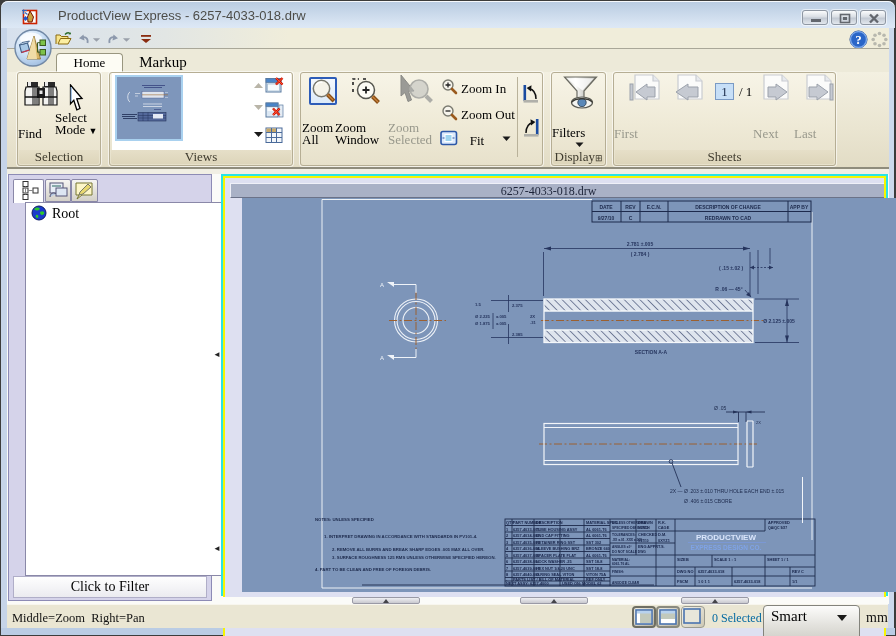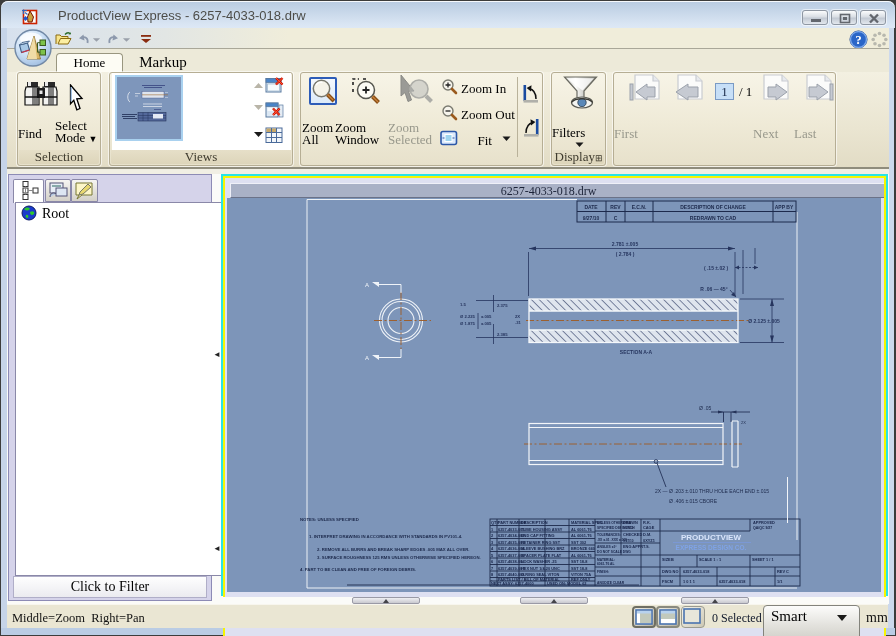--- a/index.html
+++ b/index.html
@@ -26,38 +26,38 @@
   background:linear-gradient(#f7f4e7, #efead7 55%, #e7e1cb); box-shadow:0 0 0 1px rgba(255,255,255,0.6); }
 .glabel { position:absolute; left:1px; right:1px; bottom:1px; height:14px; text-align:center; font-size:13px; color:#3f3b2e;
   background:linear-gradient(#e6dfc8, #ddd5ba); border-radius:0 0 2px 2px; line-height:14px;margin-top:34px; }
 .btnlabel { position:absolute; text-align:left; font-size:13px; color:#000; line-height:12px; }
 .gray { color:#98988c; }
 #mainarea { position:absolute; left:7px; top:169px; width:882px; height:435px; background:#fbfbf8; }
 #panel { position:absolute; left:1px; top:5px; width:204px; height:427px; background:#d5d3ea; border:1px solid #8d8bb5; }
 .ptab { position:absolute; top:0; height:23px; border:1px solid #8a88a8; border-radius:2px 2px 0 0;
   background:linear-gradient(#f6f5f2, #d3d0c8); }
 .ptab.active { background:#fff; border-bottom:none; height:24px; }
-#panel-content { position:absolute; left:6px; top:27px; width:214px; height:374px; background:#fff; border:1px solid #8a88a8; }
+#panel-content { position:absolute; left:16px; top:27px; width:214px; height:374px; background:#fff; border:1px solid #8a88a8; }
 #panel-filter { position:absolute; left:4px; top:401px; width:194px; height:22px; background:linear-gradient(#fefefe,#ebebf0);
   border:1px solid #b0aec8; text-align:center; font-size:14px; line-height:20px; }
 #view { position:absolute; left:214px; top:5px; width:667px; height:422px; border:2px solid #29e4e6; }
 #view-inner { position:absolute; left:0; top:0; width:663px; height:522px; border:2px solid #f6f500; background:#dee0f1; }
 #view-header { position:absolute; left:5px; top:5px; width:654px; height:15px; background:#a9b1c6; padding-right:18px;
   border-top:1px solid #eff0f8; border-left:1px solid #eff0f8; border-bottom:1px solid #6b7288;
   text-align:center; font-size:12px; color:#1c2338; line-height:14px; }
-#canvas { position:absolute; left:2px; top:20px; width:654px; height:394px; background:#7d95b9; }
+#canvas { position:absolute; left:17px; top:20px; width:654px; height:394px; background:#7d95b9; }
 #bottomstrip { position:absolute; left:206px; top:428px; width:676px; height:7px; background:#fbfbf8; }
 .handle { position:absolute; top:0px; width:68px; height:7px; border:1px solid #9a9aa6; border-radius:2px;
   background:linear-gradient(#efeff2,#c9c9cf); }
 .handle:after { content:""; position:absolute; left:50%; top:1px; margin-left:-3px; width:0; height:0;
   border-left:3px solid transparent; border-right:3px solid transparent; border-bottom:4px solid #44444a; }
 .collapser { position:absolute; left:206px; width:8px; height:11px; font-size:8px; color:#222; line-height:11px; font-family:"Liberation Sans",sans-serif; }
 #statusbar { position:absolute; left:7px; top:604px; width:881px; height:24px; background:#eae6d3; box-shadow:inset 0 1px 0 #f8f6ee; }
 #status-left { position:absolute; left:5px; top:7px; font-size:12.5px; color:#111; }
-#sel-count { position:absolute; left:705px; top:7px; font-size:12px; color:#0f172a; }
+#sel-count { position:absolute; left:705px; top:7px; font-size:12px; color:#0369a1; }
 #combo { position:absolute; left:756px; top:1px; width:97px; height:35px; border:1px solid #83837c; border-radius:4px;
   background:linear-gradient(#fcfcfb, #e2e1dc 60%, #d2d1ca); }
 #combo span { position:absolute; left:7px; top:2px; font-size:15px; }
 #combo:after { content:""; position:absolute; right:12px; top:9px; width:0; height:0; border-left:5px solid transparent; border-right:5px solid transparent; border-top:6px solid #1a1a18; }
 #mm { position:absolute; left:859px; top:6px; font-size:14px; color:#111; }
 .laybtn { position:absolute; top:2px; width:24px; height:22px; border-radius:4px; }
 </style>
 </head>
 <body>
 <div id="win"></div>
@@ -164,21 +164,21 @@
       <rect x="15.5" y="9.5" width="3" height="3.5" fill="#e8e8e8"></rect>
       <path d="M1 16 L15 16 M19 16 L33 16" stroke="#111" stroke-width="1.4"></path>
       <rect x="4" y="1" width="3" height="4" fill="#e8e8e8"></rect>
       <rect x="21" y="1" width="3" height="4" fill="#e8e8e8"></rect>
     </svg>
     <svg class="abs" style="left:50px; top:11px;" width="17" height="31" viewBox="0 0 17 31">
       <path d="M2.5 1 L14 14.5 L8.8 14.8 L12 24.5 L8.8 25.8 L5.8 16.2 L2.5 19.8 Z" fill="#fff" stroke="#000" stroke-width="1.3"></path>
       <path d="M3.2 3 L3.2 17.5" stroke="#9cc0e8" stroke-width="1.2"></path>
     </svg>
     <div class="btnlabel" style="left:0px; top:55px; width:41px;">Find</div>
-    <div class="btnlabel" style="left:37px; top:47px; width:44px;">Select<br>Mode <span style="font-size:9px;">▼</span></div>
+    <div class="btnlabel" style="left:37px; top:39px; width:44px;">Select<br>Mode <span style="font-size:9px;">▼</span></div>
     <div class="glabel">Selection</div>
   </div>
   <div class="group" id="g-views" style="left:102px; width:184px;">
     <div class="abs" style="left:2px; top:0px; width:179px; height:77px; background:#fff;"></div>
     <div class="abs" style="left:5px; top:2px; width:68px; height:66px; background:#7e96bb; border:2px solid #a9d1ef;">
       <svg width="64" height="62" viewBox="0 0 64 62">
         <path d="M25 8.5 L48 8.5 M27 10.5 L45 10.5" stroke="#44538a" stroke-width="1"></path>
         <path d="M13 15 C10 16.5 10 23.5 13 25" stroke="#e8ecf2" stroke-width="0.8" fill="none"></path>
         <path d="M18 16.5 L23 16.5 M18 19 L21 19" stroke="#dfe5ee" stroke-width="0.7"></path>
         <rect x="25" y="14.5" width="22" height="6.5" fill="#dfe5ee" stroke="#44538a" stroke-width="0.4"></rect>
@@ -258,21 +258,21 @@
       <path d="M4.5 7 L9.5 7" stroke="#222" stroke-width="1.3"></path>
       <path d="M11 11 L15 15" stroke="#9a5a1e" stroke-width="2.6" stroke-linecap="round"></path>
     </svg>
     <svg class="abs" style="left:139px; top:57px;" width="18" height="16" viewBox="0 0 18 16">
       <rect x="1" y="1.5" width="15.5" height="13" rx="2" fill="#dceafc" stroke="#2c58a8" stroke-width="1.6"></rect>
       <rect x="5" y="4.5" width="7" height="7" fill="#9fd4ee" stroke="#fff" stroke-width="1"></rect>
       <path d="M2.5 8 L4.5 8 M12.5 8 L14.5 8" stroke="#2c58a8" stroke-width="1.2"></path>
     </svg>
     <div class="btnlabel" style="left:160px; top:10px; width:60px; text-align:left;">Zoom In</div>
     <div class="btnlabel" style="left:160px; top:36px; width:62px; text-align:left;">Zoom Out</div>
-    <div class="btnlabel" style="left:161px; top:62px; width:30px; text-align:right;">Fit</div>
+    <div class="btnlabel" style="left:161px; top:62px; width:30px; text-align:center;">Fit</div>
     <svg class="abs" style="left:201px; top:63px;" width="9" height="6" viewBox="0 0 9 6">
         <path d="M0.5 0.5 L4.5 5 L8.5 0.5 Z" fill="#1a1a1a"></path>
       </svg>
     <div class="abs" style="left:216px; top:4px; width:1px; height:80px; background:#b9b29a;"></div>
     <svg class="abs" style="left:221px; top:11px;" width="18" height="20" viewBox="0 0 18 20">
       <rect x="1.5" y="1" width="2.6" height="16" fill="#1a4ba0"></rect>
       <rect x="1.5" y="16" width="14.5" height="2.6" fill="#b0b0aa"></rect>
       <path d="M14 15 C14 9 11.5 5.5 7 4.5" stroke="#111" stroke-width="1.5" fill="none"></path>
       <path d="M9.5 1.2 L4.6 4.1 L9 7.5 Z" fill="#111"></path>
     </svg>
@@ -327,20 +327,21 @@
     <svg class="abs" style="left:191px; top:1px;" width="34" height="34" viewBox="0 0 34 34">
       <path d="M2 1 L20 1 L26 7 L26 25 L2 25 Z" fill="#fbfbfa" stroke="#c9ccd1" stroke-width="1.2"></path>
       <path d="M20 1 L20 7 L26 7" fill="#e8eaee" stroke="#c9ccd1" stroke-width="1.2"></path>
       <path d="M12 10 L12 13 L4 13 L4 23 L12 23 L12 26 L23 18 Z" fill="#c6cad2" stroke="#9ba1ab" stroke-width="1"></path>
       <rect x="25" y="10" width="3" height="16" fill="#c6cad2" stroke="#9ba1ab" stroke-width="1"></rect>
     </svg>
     <div class="btnlabel gray" style="left:0px; top:55px; width:42px;">First</div>
     <div class="btnlabel gray" style="left:40px; top:55px; width:54px;margin-top:40px;">Previous</div>
     <div class="btnlabel gray" style="left:139px; top:55px; width:40px;">Next</div>
     <div class="btnlabel gray" style="left:180px; top:55px; width:40px;">Last</div>
+    <div class="glabel">Sheets</div>
   </div>
 </div>
 <div id="mainarea">
   <div class="abs" style="left:0; top:0; width:882px; height:5px; background:#f1efe4;"></div>
   <div id="panel">
     <div class="ptab active" style="left:4px; width:31px; top:4px;">
       <svg width="29" height="21" viewBox="0 0 29 21">
         <g fill="#fff" stroke="#333">
             <rect x="9" y="1.5" width="5" height="5"></rect>
             <rect x="9" y="8" width="5" height="5"></rect>

